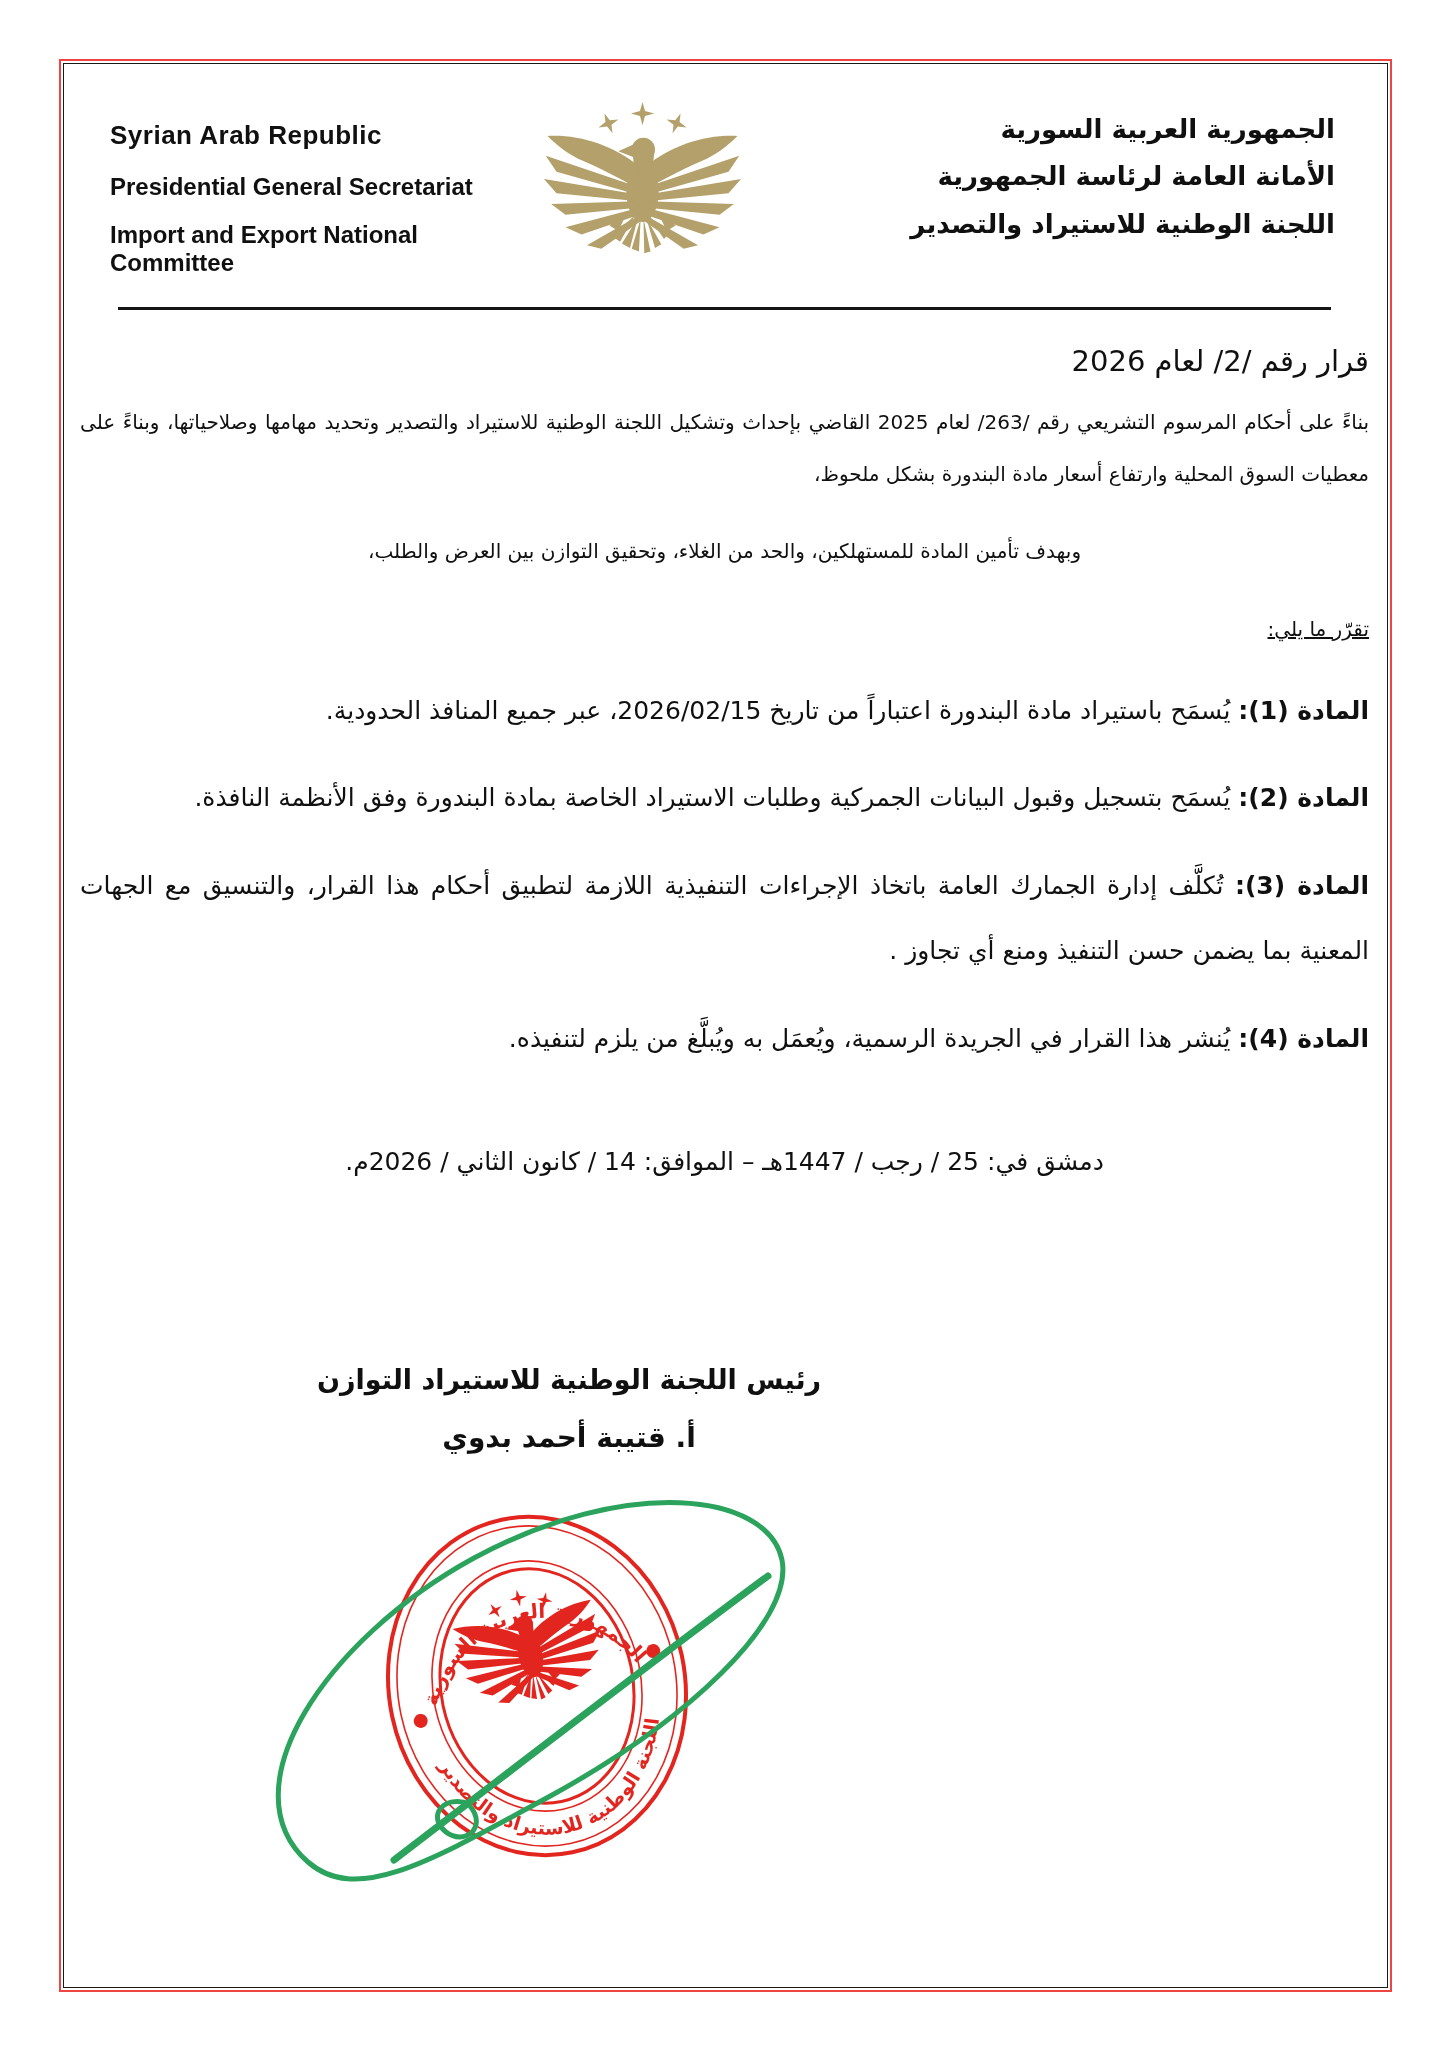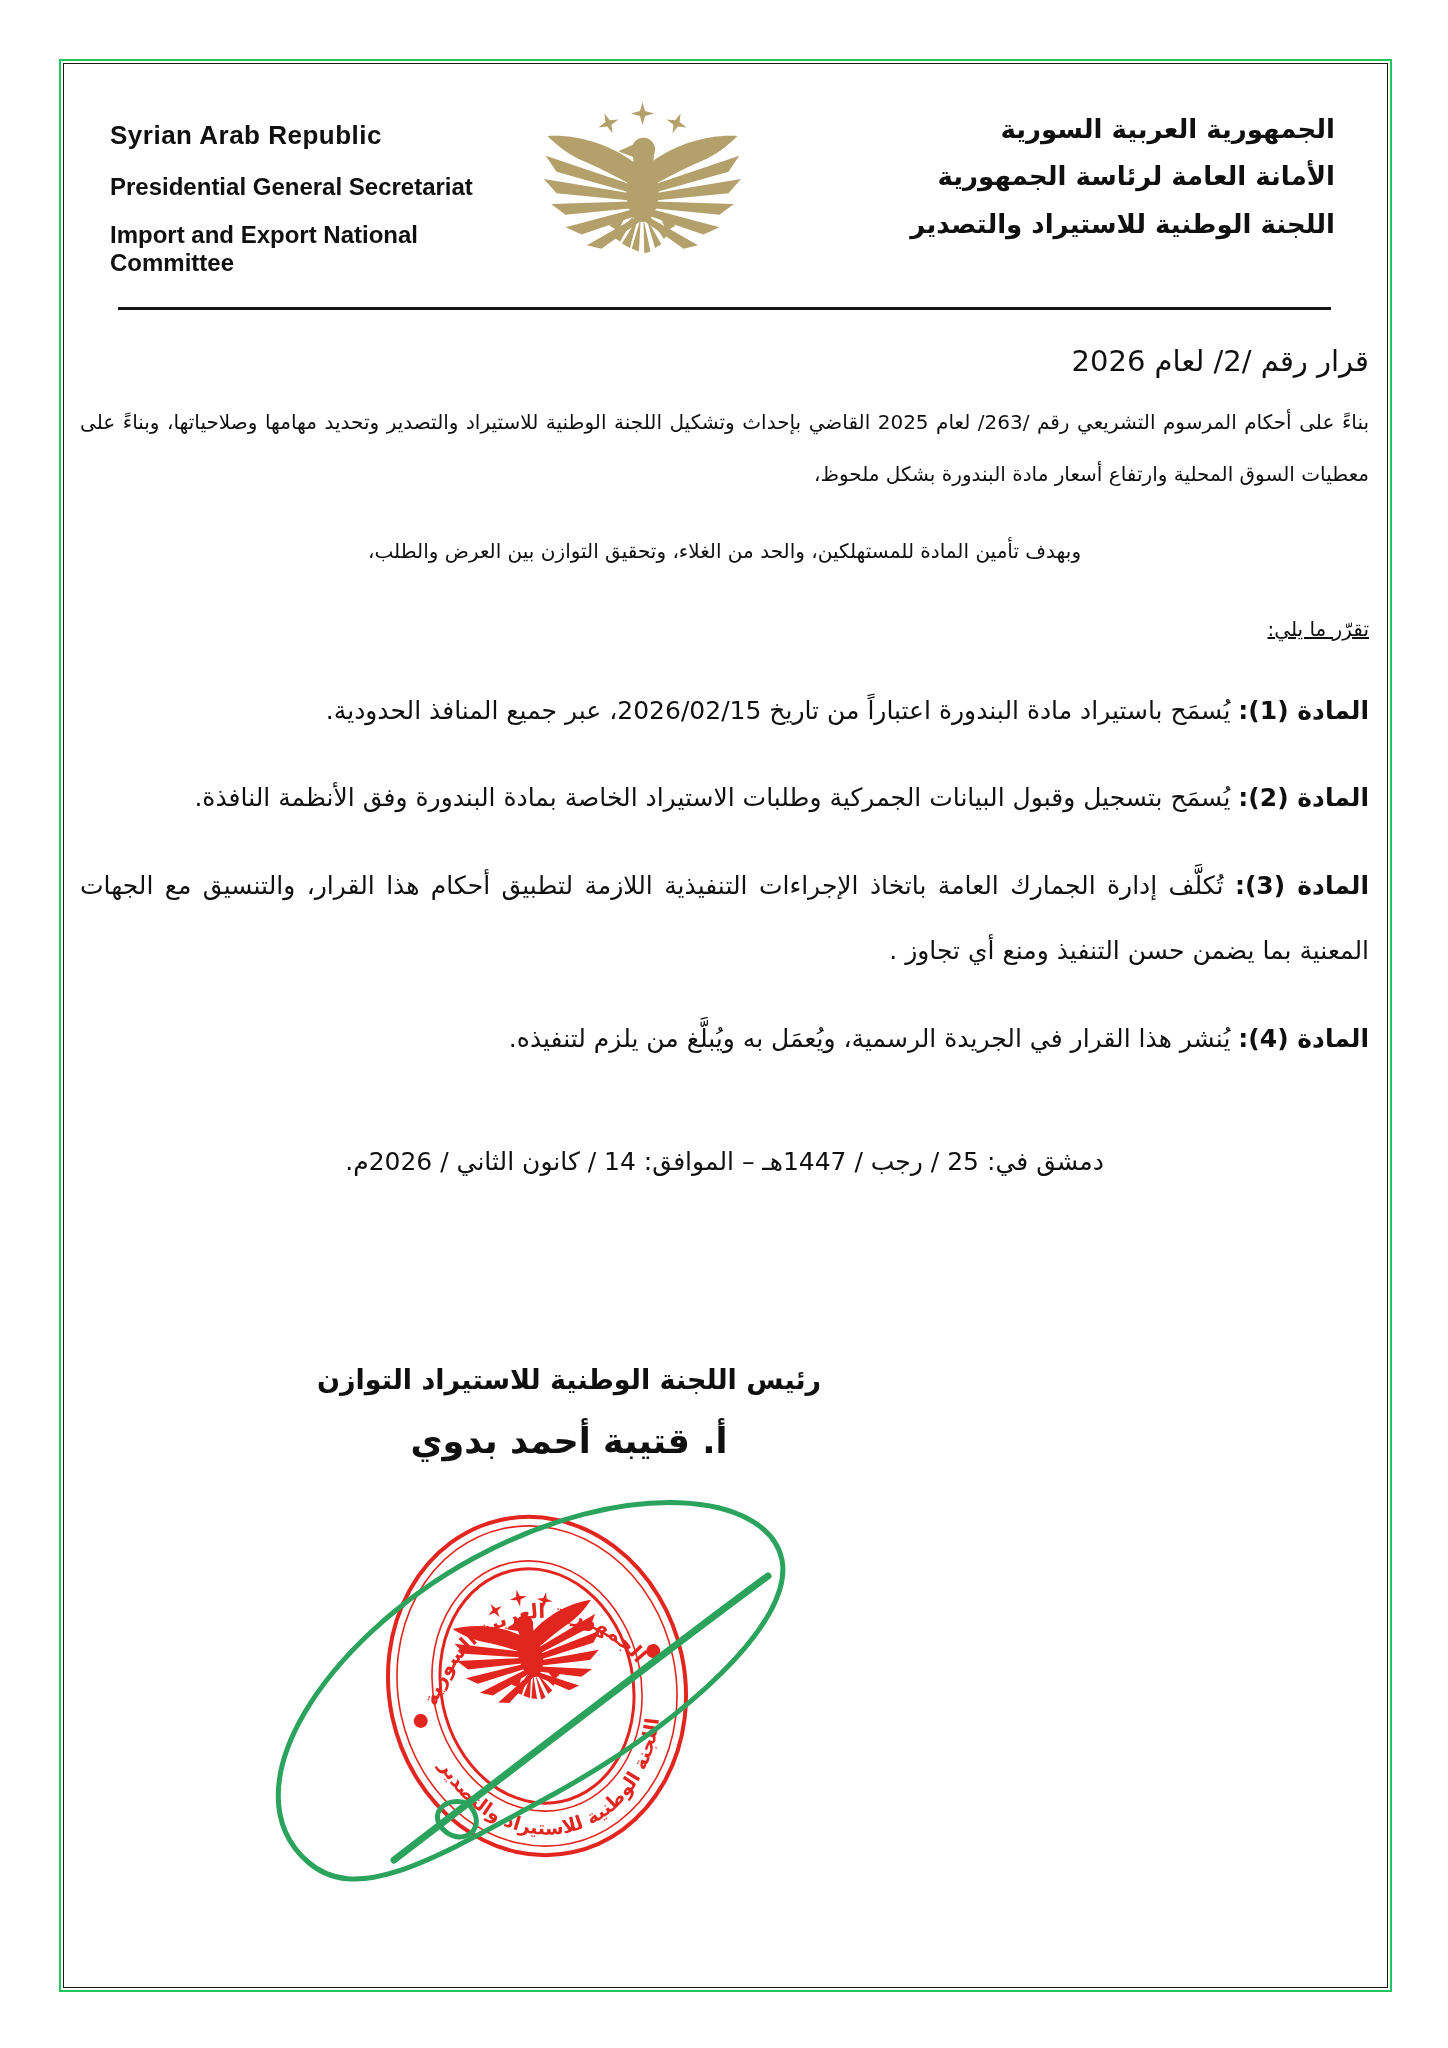--- a/index.html
+++ b/index.html
@@ -2,21 +2,21 @@
 <html lang="ar"><head>
 <meta charset="utf-8">
 <style>
   html,body{margin:0;padding:0;}
   body{
     width:1448px;height:2048px;position:relative;background:#ffffff;
     font-family:"DejaVu Sans",sans-serif;color:#101010;
   }
   .page-frame{
     position:absolute;left:59px;top:59px;right:56px;bottom:56px;
-    border:2px solid #22c55e;padding:2px;
+    border:2px solid #ef4444;padding:2px;
   }
   .page-inner{
     width:100%;height:100%;border:1px solid #1a1a1a;box-sizing:border-box;
     padding:28px 18px 0 16px;position:relative;
   }
   
   .letterhead{display:flex;flex-direction:row;align-items:flex-start;justify-content:space-between;}
   .en-block{
     font-family:"Liberation Sans","DejaVu Sans",sans-serif;font-weight:bold;
     padding-left:30px;padding-top:28px;width:400px;
@@ -38,21 +38,21 @@
   .para.right{margin-top:26px;text-decoration:underline;}
   .article{font-size:25px;line-height:2.62;margin:22px 0 0 0;text-align:justify;}
   .article .lbl{font-weight:bold;}
   .date-line{font-size:25px;text-align:center;margin:76px 0 0 0;direction:rtl;}
   
   .sig-block{
     position:absolute;left:185px;top:1300px;width:640px;
     direction:rtl;text-align:center;font-weight:bold;
   }
   .sig-role{font-size:27px;margin:0;}
-  .sig-name{font-size:35px;margin:26px 0 0 0;}
+  .sig-name{font-size:28px;margin:26px 0 0 0;}
   .stamp-wrap{position:absolute;left:148px;top:1390px;width:660px;height:480px;}
   .hidden-defs{position:absolute;width:0;height:0;overflow:hidden;}
 </style>
 </head>
 <body>
 
 <svg class="hidden-defs" aria-hidden="true">
   <symbol id="eagle" viewBox="0 0 240 175">
 
     <path transform="rotate(-22 82 26)" d="M82 14 L84.6 23.4 L94 26 L84.6 28.6 L82 38 L79.4 28.6 L70 26 L79.4 23.4 Z"></path>

